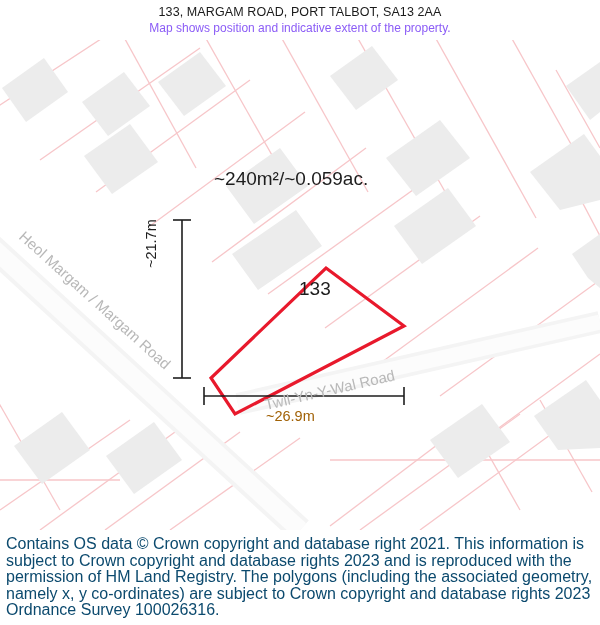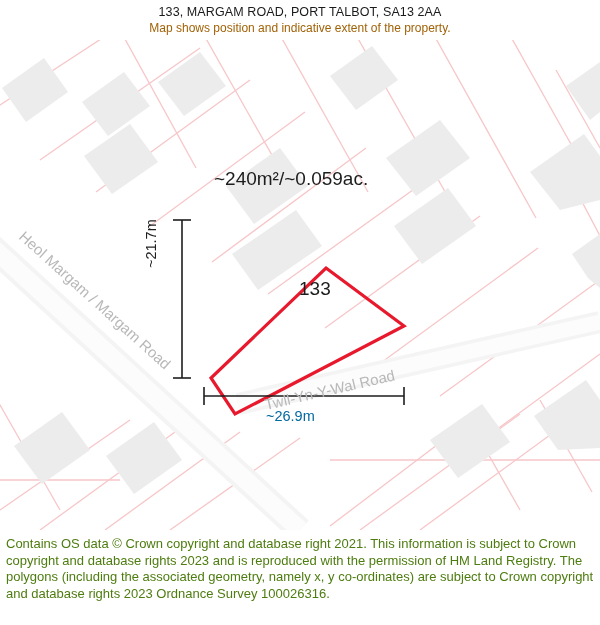--- a/index.html
+++ b/index.html
@@ -29,21 +29,21 @@
   }
   .header .addr {
     font-size: 12.5px;
     line-height: 16px;
     color: #1a1a1a;
     letter-spacing: 0.1px;
   }
   .header .sub {
     font-size: 12px;
     line-height: 16px;
-    color: #a16207;
+    color: #8b5cf6;
   }
 
   
   .map {
     position: absolute;
     top: 40px; left: 0;
     width: 600px;
     height: 490px;
     background: #ffffff;
     overflow: hidden;
@@ -62,41 +62,41 @@
   }
   #plot-number {
     left: 299px; top: 238px;
     font-size: 19px;
     color: #1d1d1d;
     text-align: center;
   }
   #width-label {
     left: 266px; top: 368px;
     font-size: 14.5px;
-    color: #0369a1;
+    color: #a16207;
   }
   #height-label {
     left: 143px; top: 228px;
     font-size: 14.5px;
     color: #1d1d1d;
     transform: rotate(-90deg);
     transform-origin: left top;
   }
 
   
 
   
   .footer {
     position: absolute;
     left: 0; top: 532px;
     width: 600px;
     padding: 4px 6px 0 6px;
-    font-size: 13px;
+    font-size: 16px;
     line-height: 16.5px;
-    color: #4d7c0f;
+    color: #0c4a6e;
   }
 </style>
 </head>
 <body>
 
 <div id="page">
 
   <div class="header">
     <div class="addr">133, MARGAM ROAD, PORT TALBOT, SA13 2AA</div>
     <div class="sub">Map shows position and indicative extent of the property.</div>

